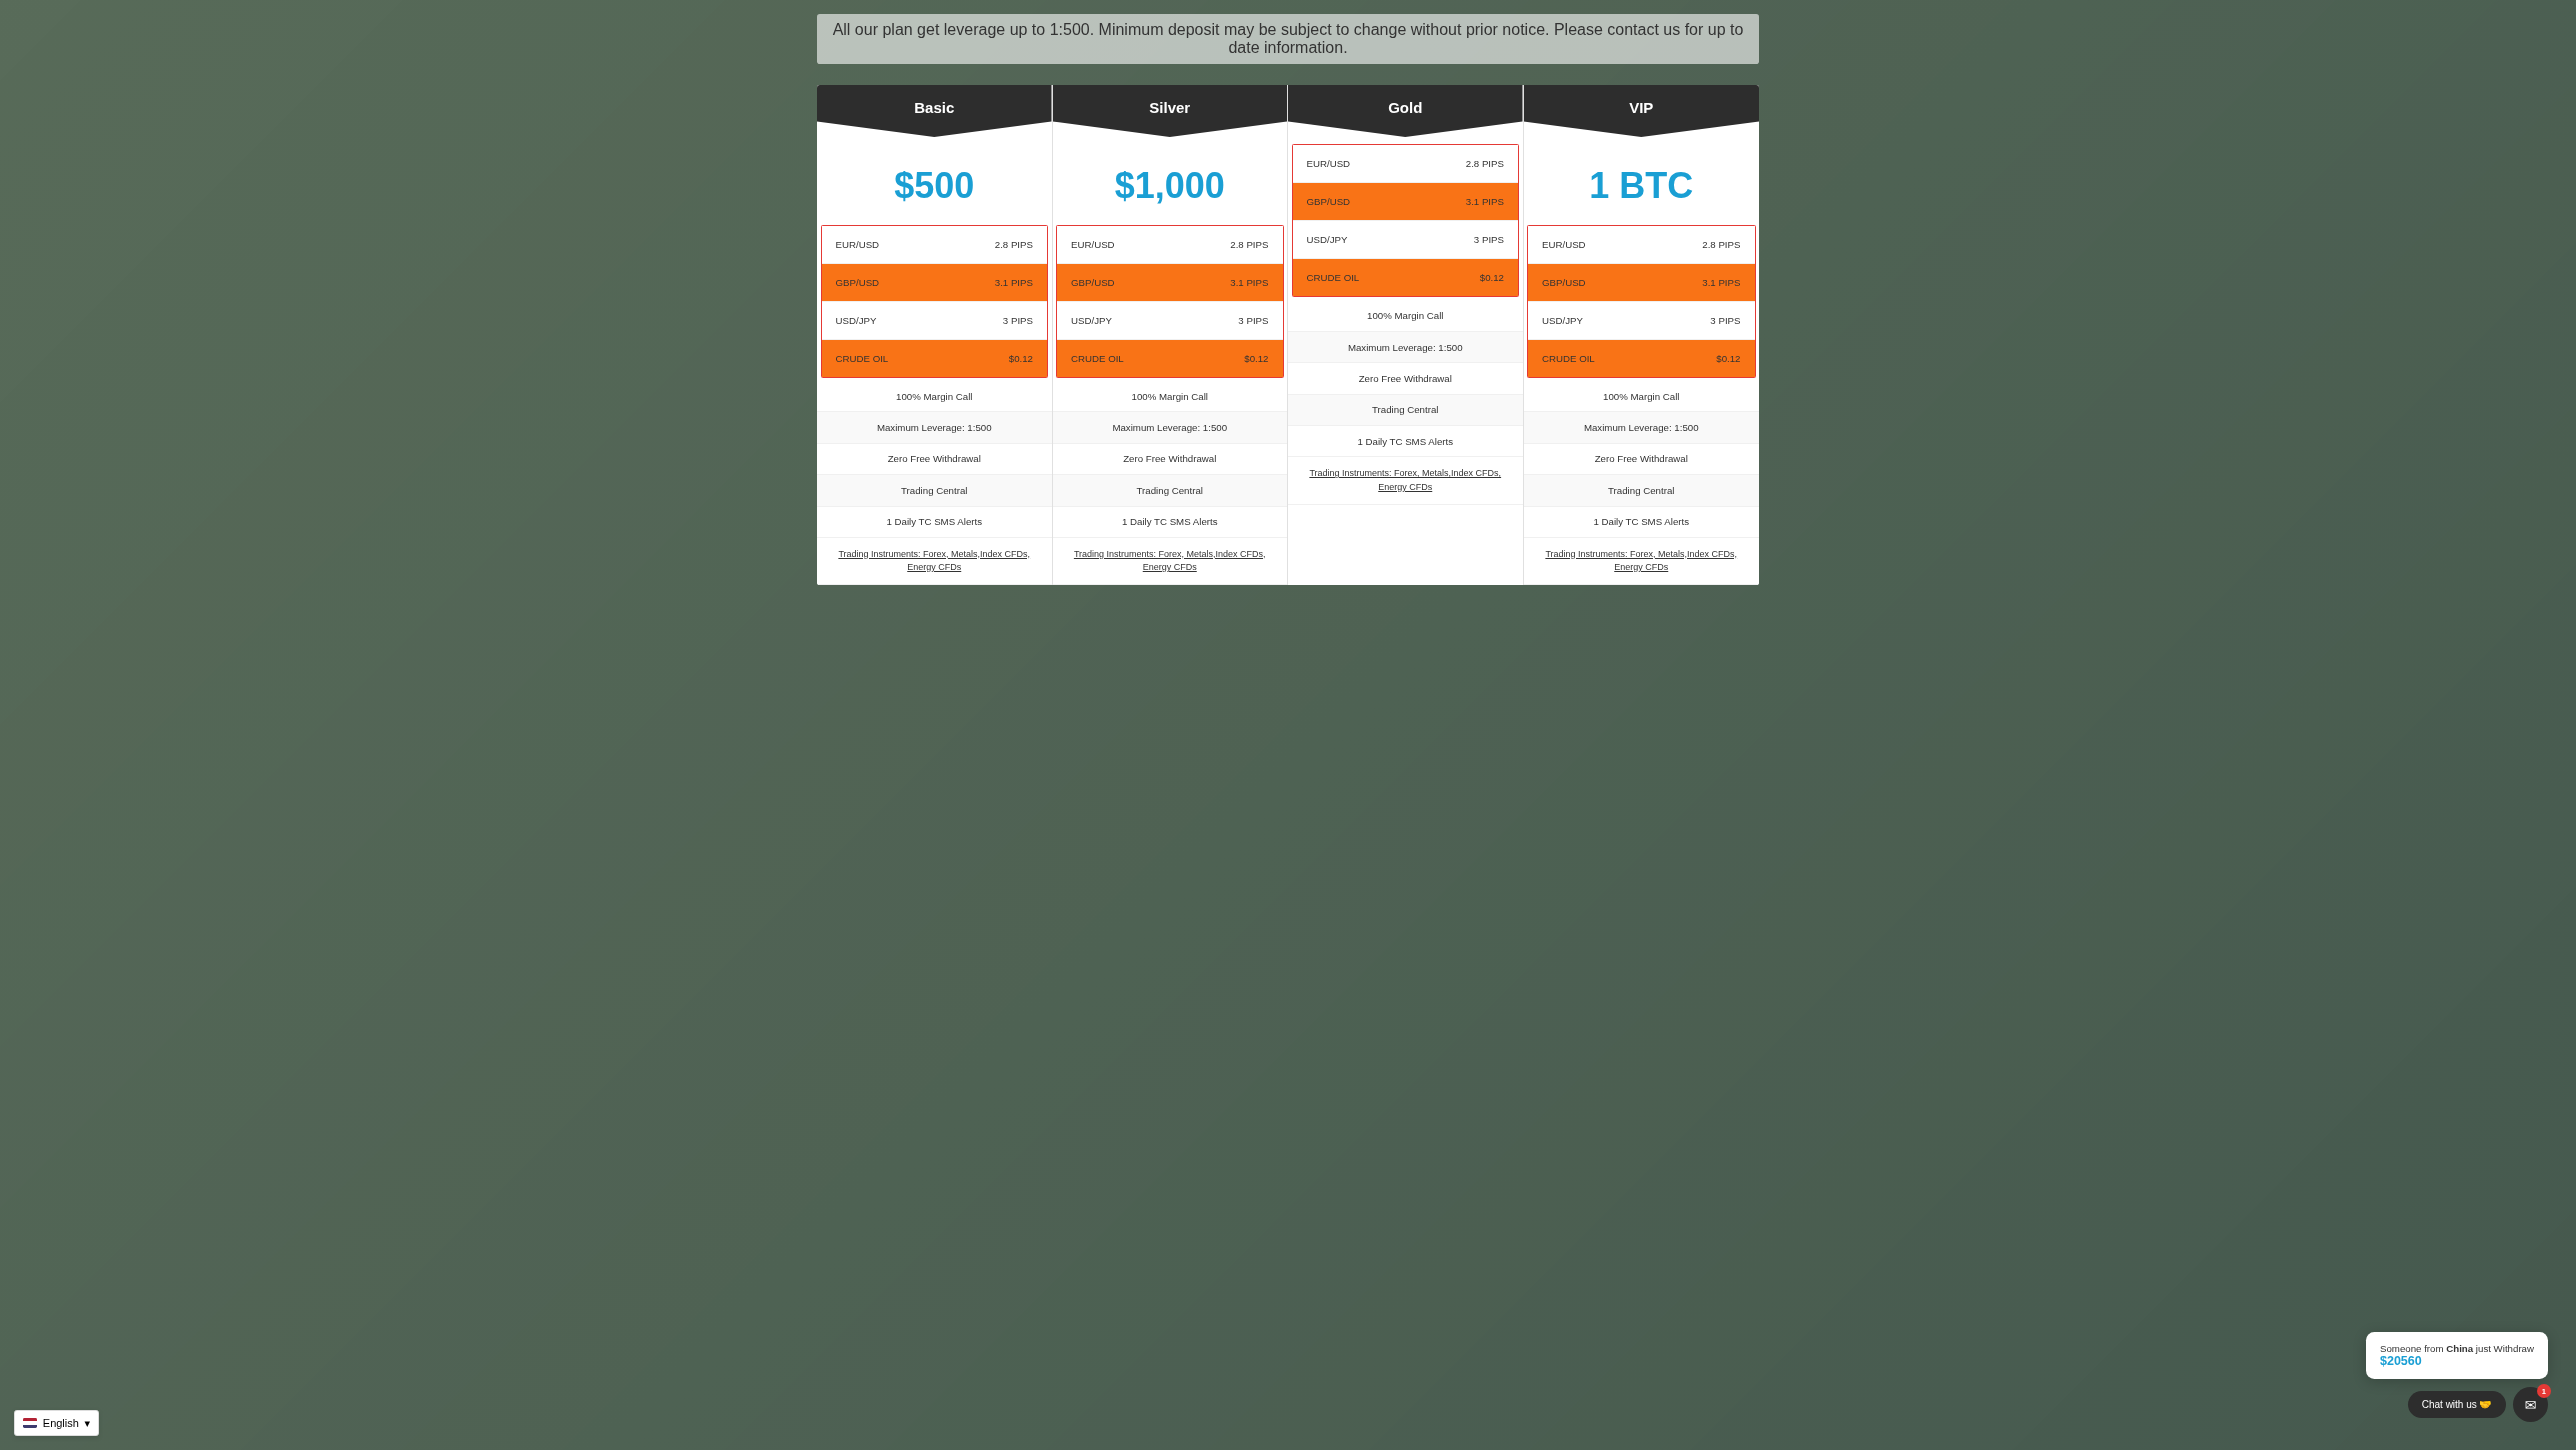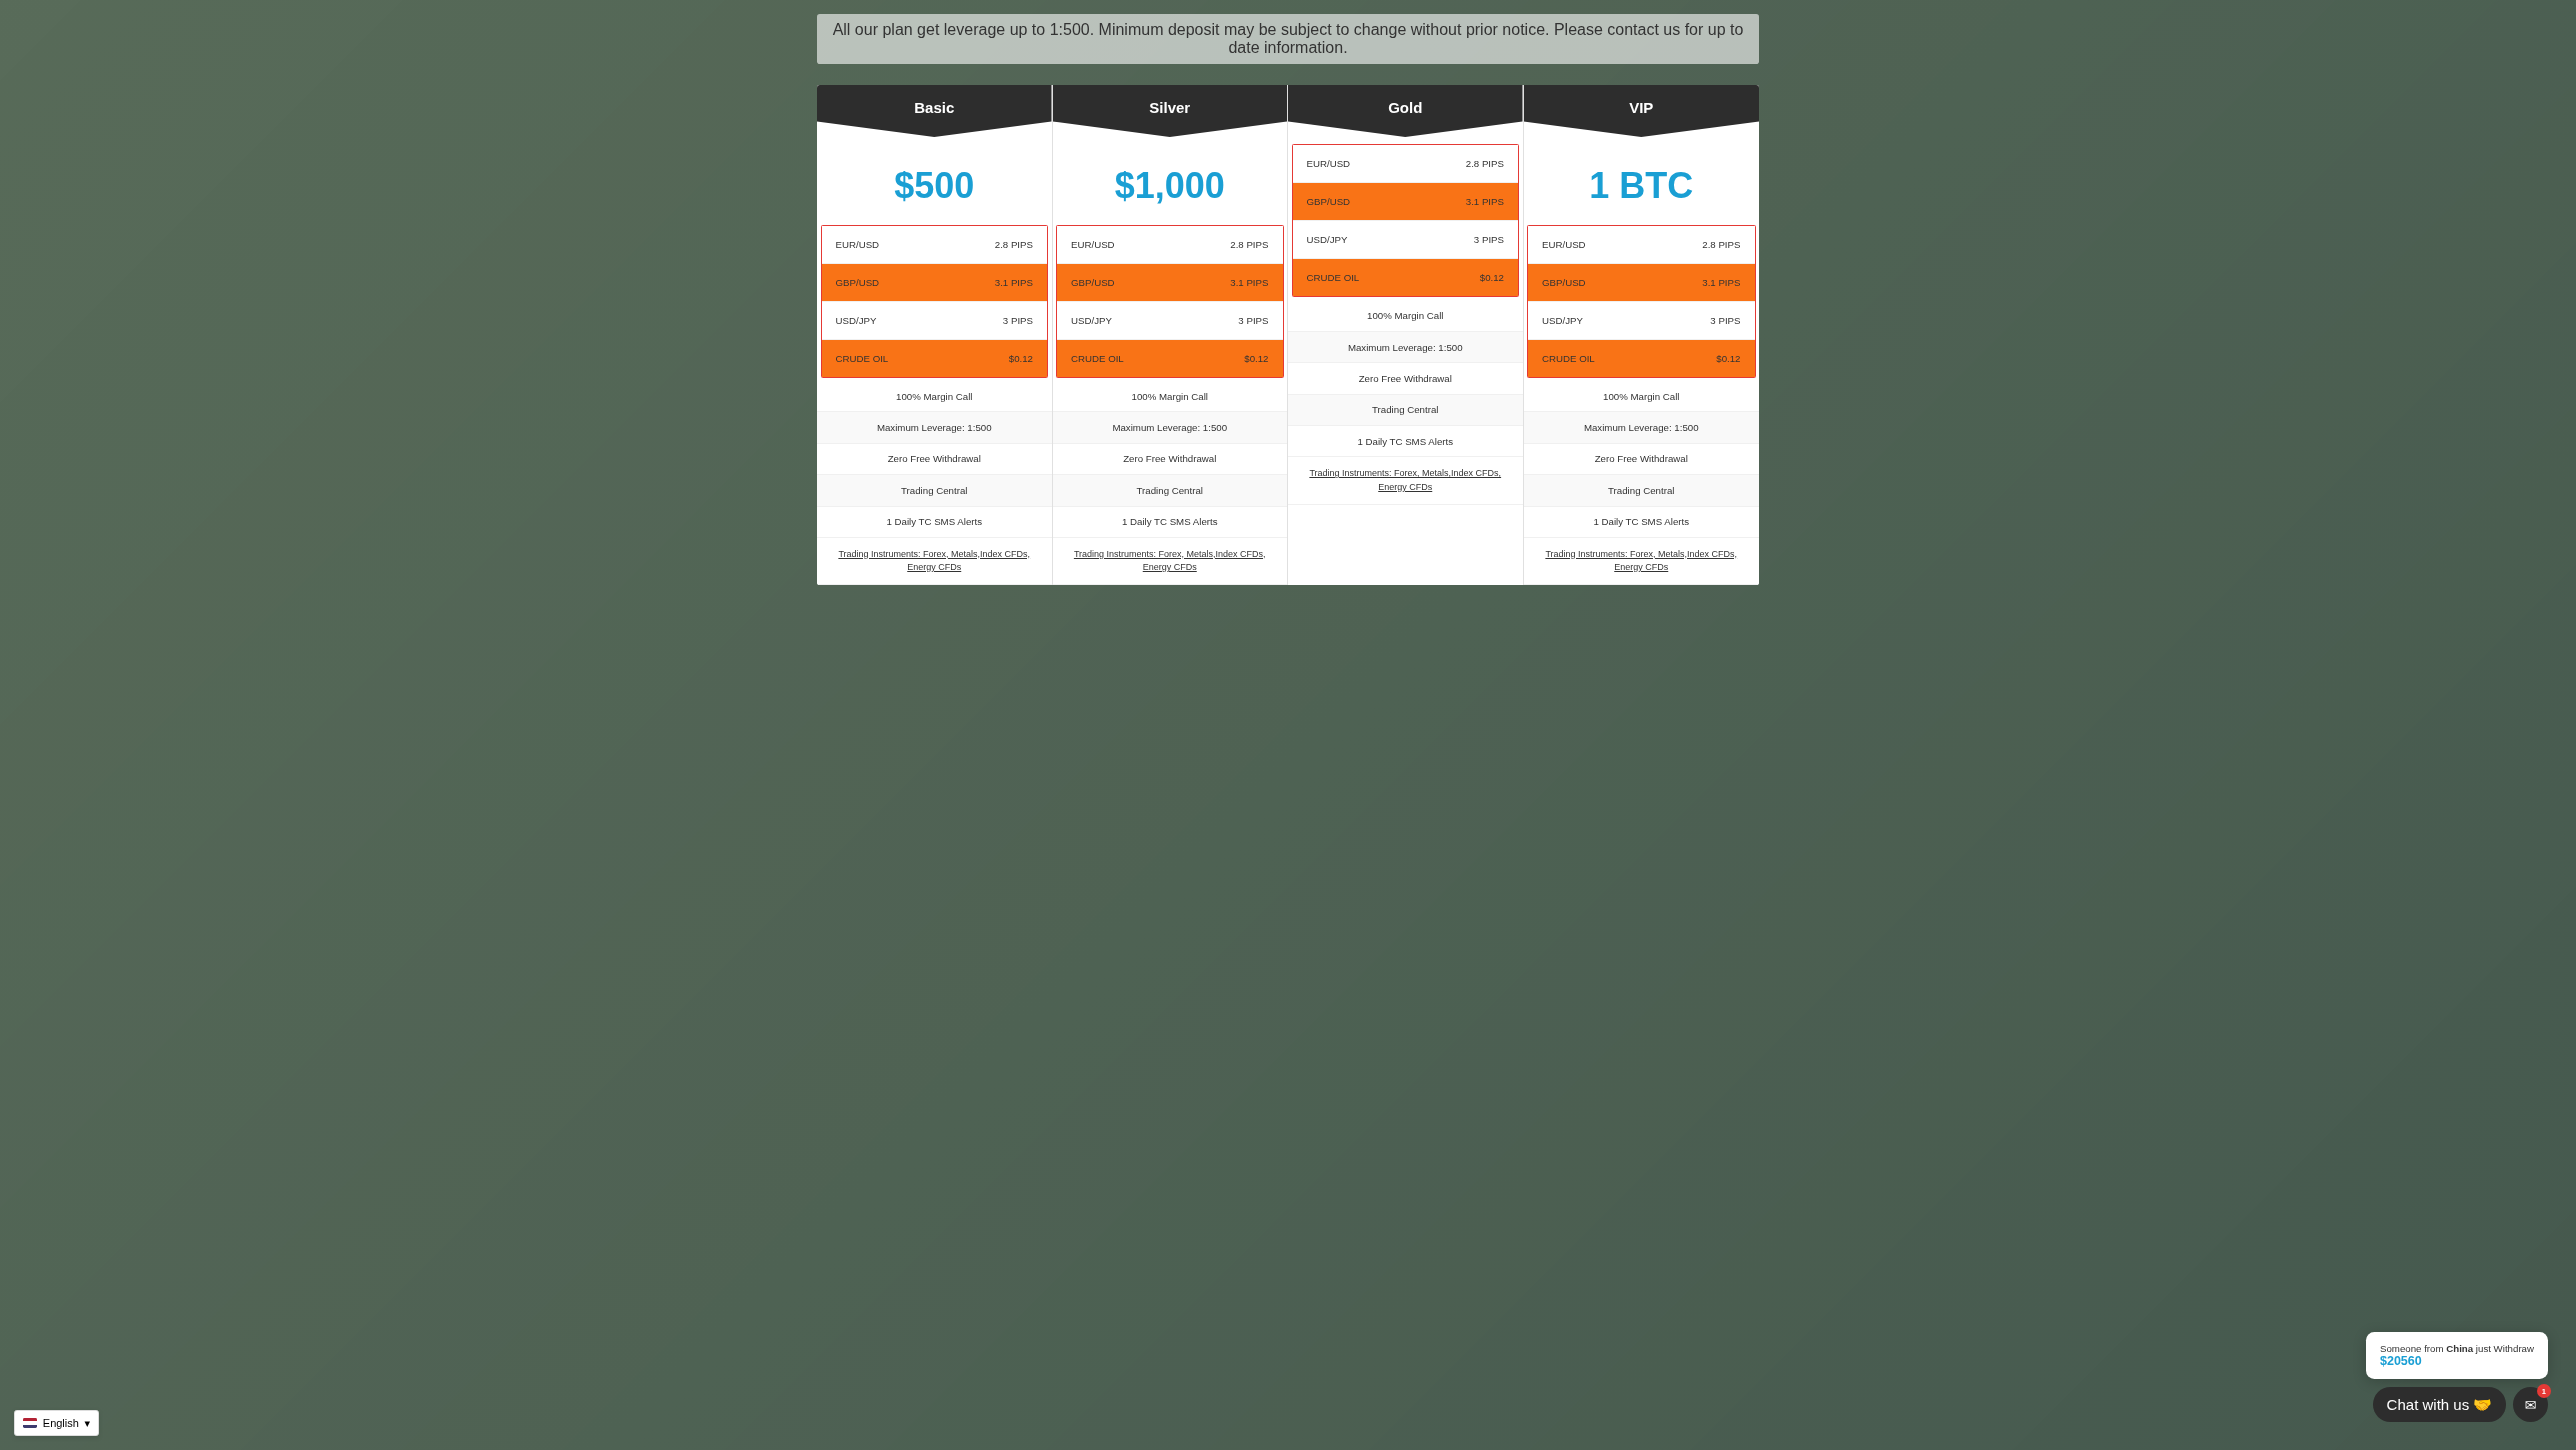--- a/index.html
+++ b/index.html
@@ -153,21 +153,21 @@
       gap: 7px;
       justify-content: flex-end;
     }
 
     .chat-btn {
       background: #2d2d2d;
       color: white;
       border: none;
       border-radius: 17.3px;
       padding: 8.3px 14px;
-      font-size: 15px;
+      font-size: 10px;
       cursor: pointer;
       display: flex;
       align-items: flex-start;
       gap: 5.5px;
     }
 
     .chat-icon-btn {
       background: #2d2d2d;
       color: white;
       border: none;

